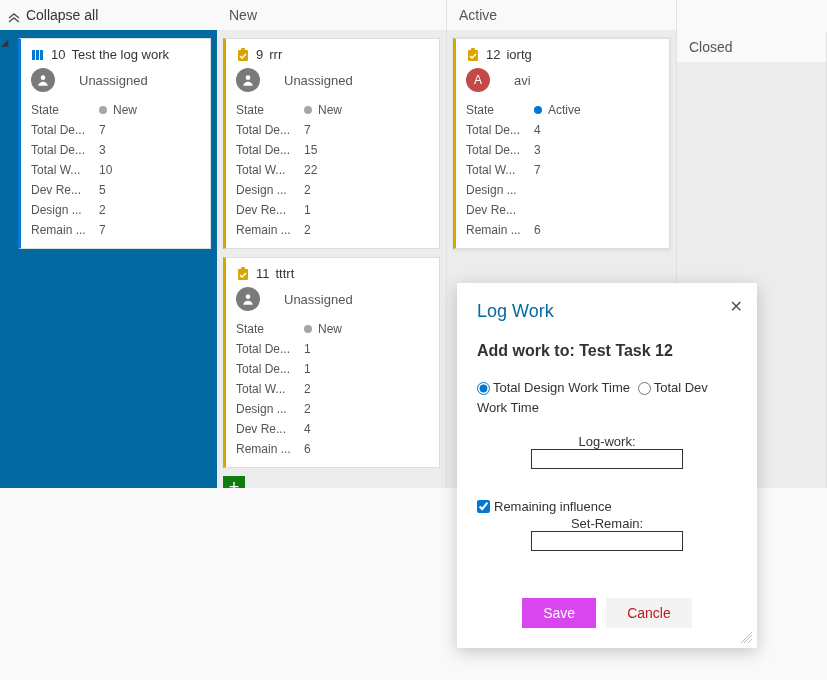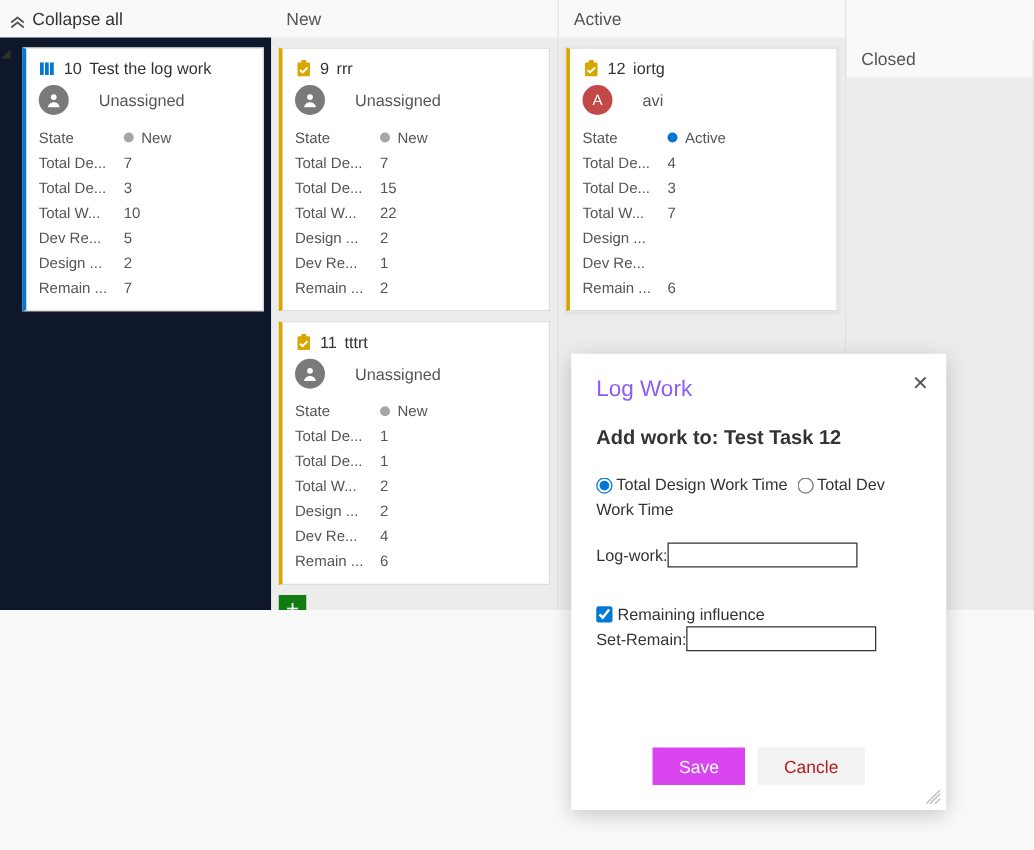--- a/index.html
+++ b/index.html
@@ -5,21 +5,21 @@
   * { box-sizing: border-box; }
   html,body { margin:0; padding:0; font-family: "Segoe UI", Arial, sans-serif; font-size:14px; color:#333; background:#f9f9f9; }
   .board { display:flex; width:827px; height:488px; }
   .col { flex:0 0 230px; display:flex; flex-direction:column; }
   .col.swim { flex:0 0 217px; }
   .col.closed { flex:1 1 auto;margin-top:32px; }
   .col-header { height:30px; line-height:30px; padding:0 12px; color:#555; font-size:14px; border-right:1px solid #e2e2e2; }
   .swim .col-header { padding-left:8px; border-right:none; }
   .swim .col-header .collapse { color:#333; cursor:pointer; }
   .col-body { flex:1; background:#ececec; border-right:1px solid #e0e0e0; padding:8px 6px 8px 6px; position:relative; }
-  .swim .col-body { background:#0f172a; border-right:none; padding:8px 6px 8px 18px; }
+  .swim .col-body { background:#0369a1; border-right:none; padding:8px 6px 8px 18px; }
   .closed .col-body { background:#ececec; }
   .swim-row-toggle { position:absolute; left:4px; top:10px; width:0;height:0; border-top:5px solid transparent; border-bottom:5px solid transparent; border-left:5px solid #333; transform:rotate(45deg); cursor:pointer;}
   .card { background:#fff; border:1px solid #ddd; margin-bottom:8px; border-left:3px solid #d9a500; padding:8px 10px 8px 10px; font-size:13px; position:relative;}
   .card.blue { border-left-color:#0078d4; }
   .card.selected { box-shadow:0 0 0 1px #e2e2e2, 0 1px 4px rgba(0,0,0,.08);}
   .card-title { margin-bottom:6px; display:flex; align-items:center; gap:6px; }
   .card-title .id { font-weight:normal; }
   .icon-wi { width:14px; height:14px; display:inline-block; }
   .assign { display:flex; align-items:center; gap:24px; margin:4px 0 8px 0; color:#555;}
   .avatar { width:24px; height:24px; border-radius:50%; display:flex; align-items:center; justify-content:center; color:#fff; font-size:12px; }
@@ -28,26 +28,26 @@
   .kv { display:flex; font-size:12px; color:#555; line-height:20px;}
   .kv .k { width:68px; overflow:hidden; text-overflow:ellipsis; white-space:nowrap; }
   .kv .v { flex:1; white-space:nowrap; display:flex; align-items:center; gap:6px;}
   .dot { width:8px; height:8px; border-radius:50%; display:inline-block; }
   .dot.gray { background:#a6a6a6; }
   .dot.blue { background:#0078d4; }
   .addbtn { width:22px; height:22px; background:#107c10; color:#fff; display:flex; align-items:center; justify-content:center; cursor:pointer; font-size:18px; line-height:18px; margin-top:2px;}
   
   .dialog { position:absolute; left:457px; top:283px; width:300px; height:365px; background:#fff; box-shadow:0 4px 16px rgba(0,0,0,.2); padding:18px 20px 14px 20px;}
   .dialog .close { position:absolute; right:14px; top:14px; cursor:pointer; font-size:16px; color:#555;}
-  .dialog-title { font-size:18px; color:#8b5cf6; margin-bottom:20px;}
+  .dialog-title { font-size:18px; color:#0369a1; margin-bottom:20px;}
   .dialog-sub { font-size:16px; font-weight:600; margin-bottom:18px;}
   .radio-row { font-size:13px; color:#333; margin-bottom:16px; line-height:20px;}
   .radio-row label { margin-right:4px; }
   .radio-row input { accent-color:#0078d4; margin:0 3px 0 0; vertical-align:middle;}
-  .field-row { font-size:13px; margin-bottom:6px; display:flex; align-items:center; gap:0;}
+  .field-row { font-size:13px; margin-bottom:6px; display:flex; align-items:center; gap:0;flex-direction:column;}
   .field-row input[type=text]{ border:1px solid #333; height:20px; width:152px; padding:0 4px; font-size:13px;}
   .check-row { margin-top:30px; font-size:13px; display:flex; align-items:center; gap:4px;}
   .check-row input { accent-color:#0078d4; margin:0; }
   .btnbar { position:absolute; bottom:20px; left:0; right:0; display:flex; justify-content:center; gap:10px;}
   .btn { padding:6px 20px; font-size:14px; cursor:pointer; border:1px solid transparent;}
   .btn.primary { background:#d946ef; color:#fff; }
   .btn.secondary { background:#f3f3f3; color:#b91c1c;}
   .resize { position:absolute; right:4px; bottom:4px; width:12px; height:12px; cursor:nwse-resize; color:#999;}
   .resize svg { width:12px; height:12px; display:block;}
   .chevrons { display:inline-block; vertical-align:middle; margin-right:2px;}

